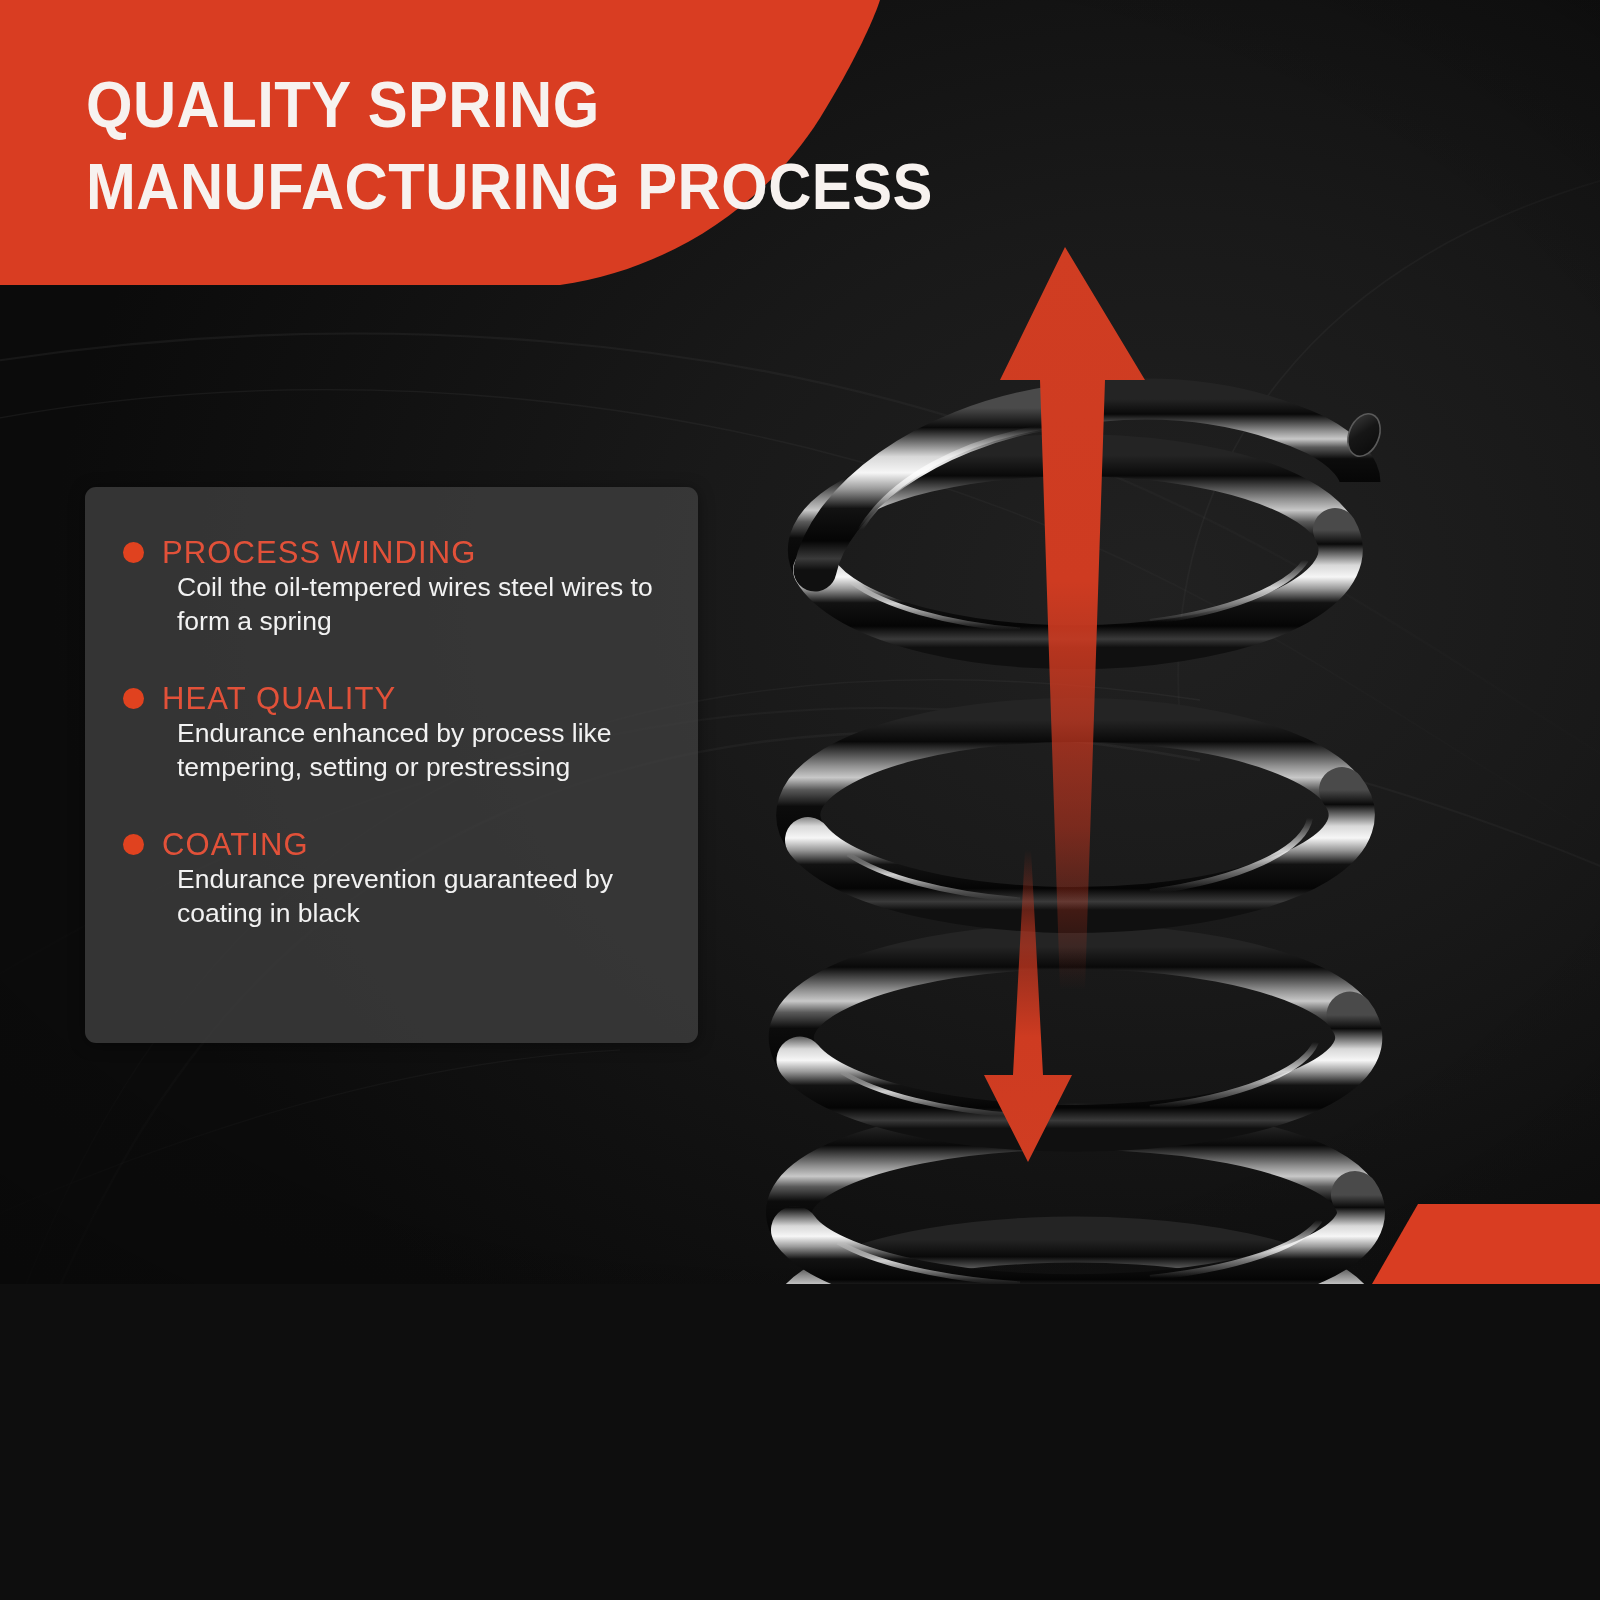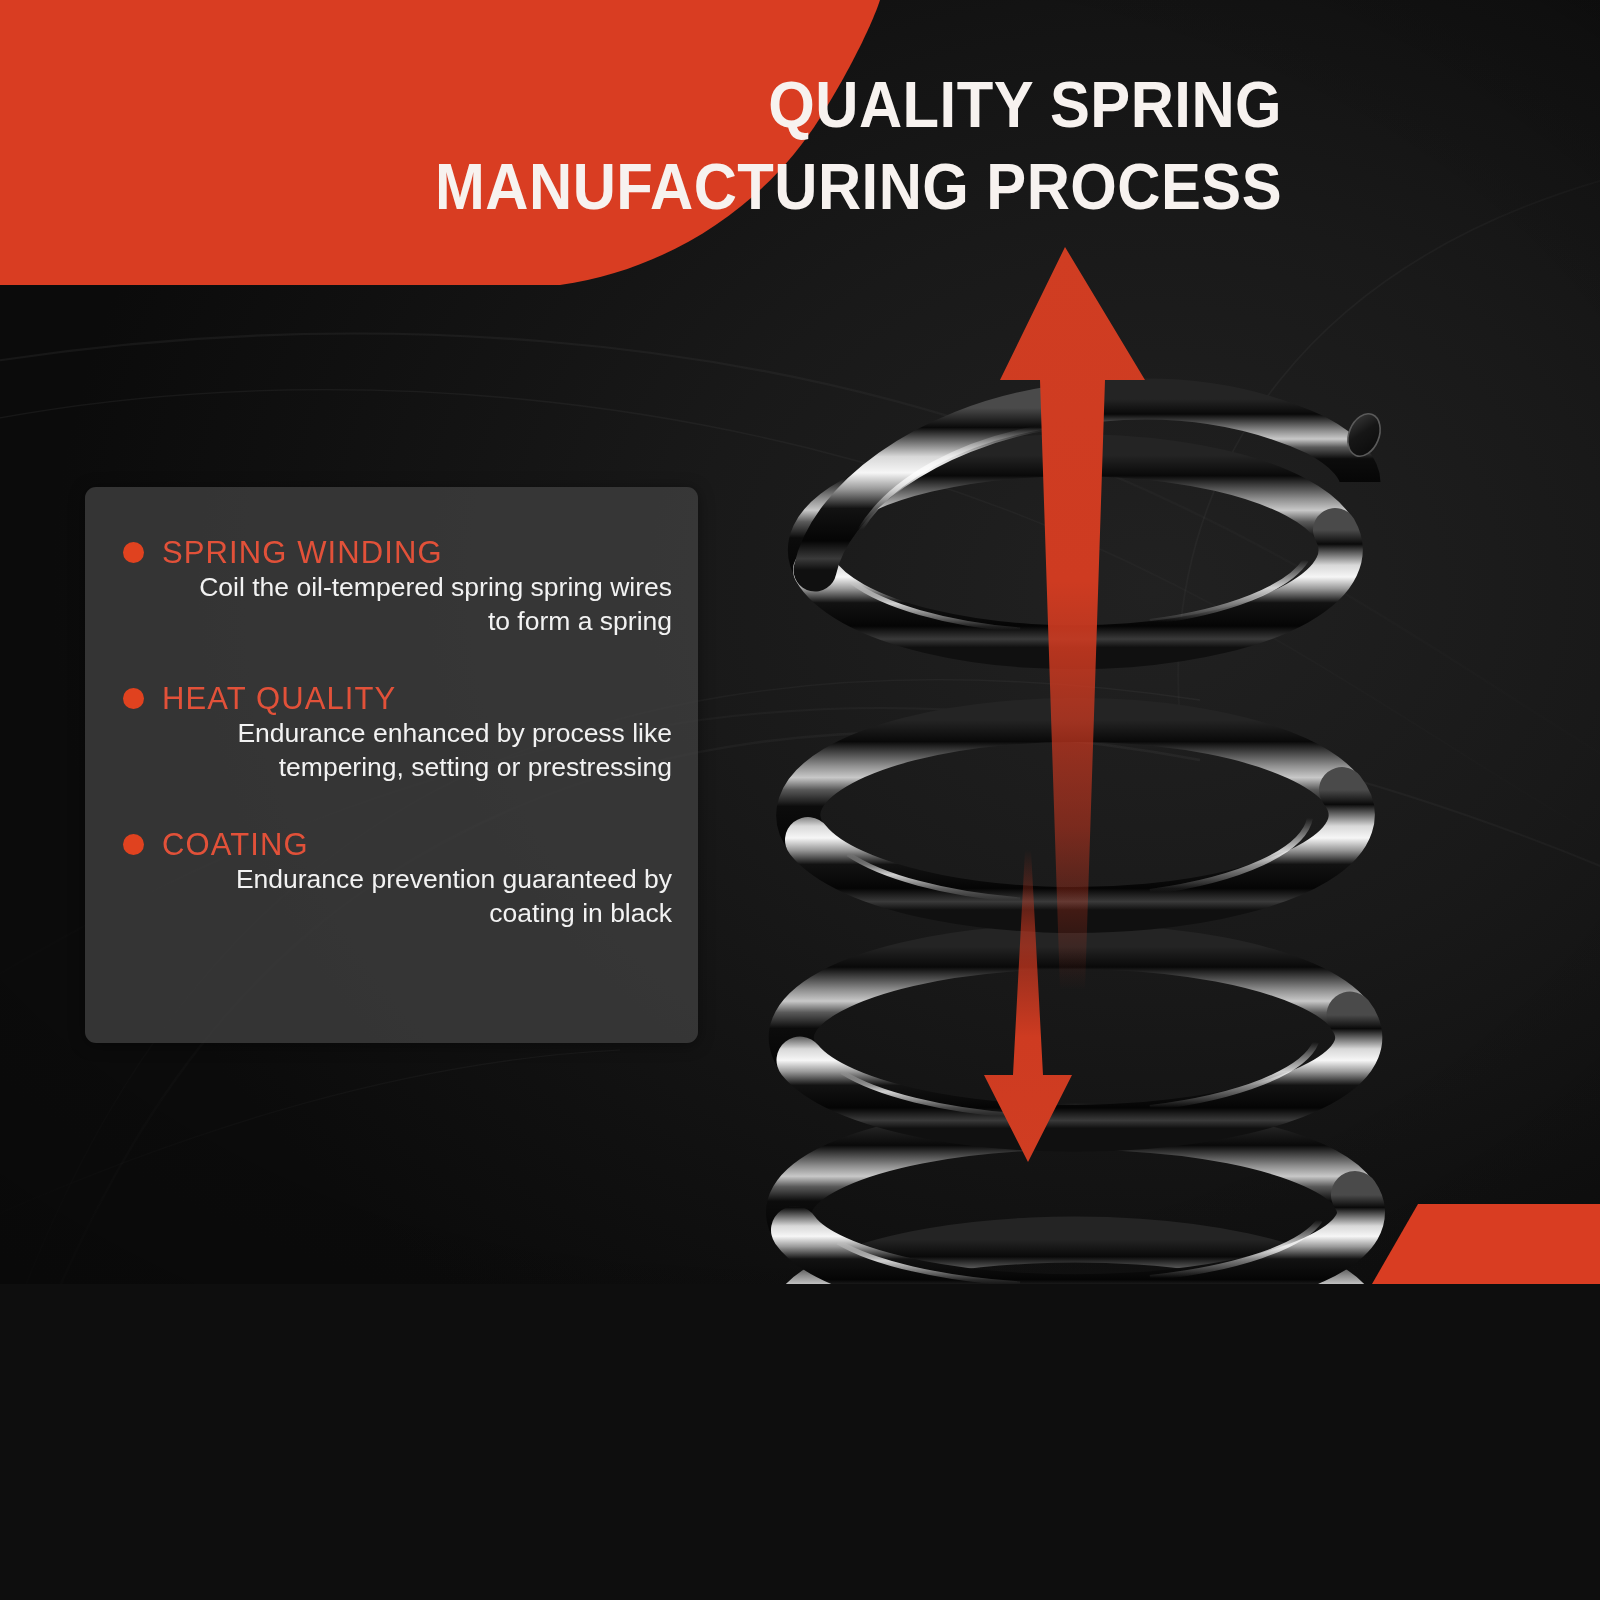--- a/index.html
+++ b/index.html
@@ -7,21 +7,20 @@
     padding: 0;
     background: #0e0e0e;
   }
   #stage {
     position: relative;
     width: 1600px;
     height: 1284px;
     overflow: hidden;
     background: #161616;
     font-family: "Liberation Sans", sans-serif;
-    text-align: right;
   }
 
   
   .bg-base {
     position: absolute;
     inset: 0;
     background:
       radial-gradient(ellipse 1100px 900px at 72% 46%, #212121 0%, #191919 42%, #101010 78%, #0b0b0b 100%),
       #121212;
   }
@@ -311,23 +310,23 @@
       </g>
     </svg>
   </div>
 
   <div class="info-panel">
     <div class="bullet-list">
 
       <div class="bullet-item">
         <div class="bullet-head">
           <span class="dot"></span>
-          <span class="bullet-title">SPRING WINDING</span>
+          <span class="bullet-title">PROCESS WINDING</span>
         </div>
-        <div class="bullet-desc">Coil the oil-tempered spring spring wires to form a spring</div>
+        <div class="bullet-desc">Coil the oil-tempered wires steel wires to form a spring</div>
       </div>
 
       <div class="bullet-item">
         <div class="bullet-head">
           <span class="dot"></span>
           <span class="bullet-title">HEAT QUALITY</span>
         </div>
         <div class="bullet-desc">Endurance enhanced by process like tempering, setting or prestressing</div>
       </div>
 

